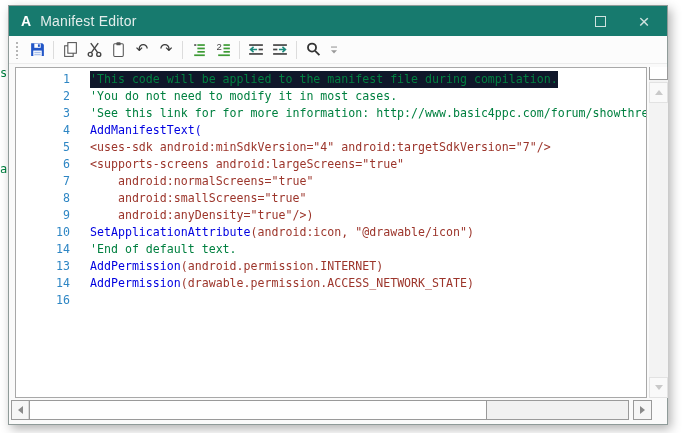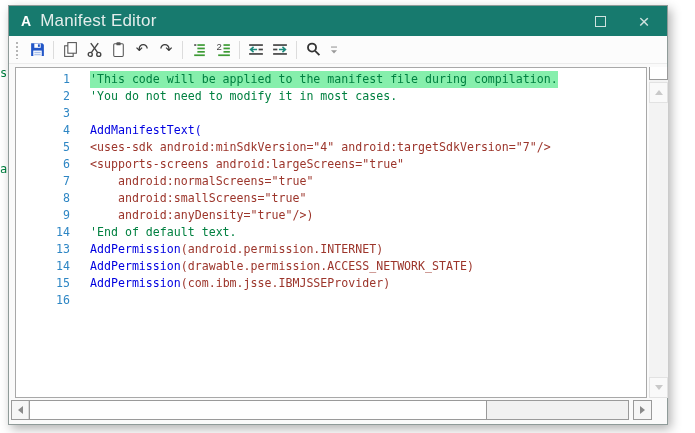--- a/index.html
+++ b/index.html
@@ -24,21 +24,21 @@
     border:1px solid #8f9b99;
     box-shadow:3px 4px 10px rgba(0,0,0,.30);
   }
 
   
   .titlebar {
     height:30px; background:#177a6e; display:flex; align-items:center;
     padding:0 8px 0 12px; color:#e3edeb;
   }
   .titlebar .logo { color:#ffffff; font-weight:bold; font-size:14px; margin-right:9px; }
-  .titlebar .title { font-size:17px; letter-spacing:.2px; flex:1; }
+  .titlebar .title { font-size:14px; letter-spacing:.2px; flex:1; }
   .win-btn {
     width:30px; height:26px; display:flex; align-items:center; justify-content:center;
     color:#cfe2df; cursor:default; margin-left:14px;
   }
   .maxi-glyph { width:11px; height:11px; border:1px solid #cfe2df; display:block; }
   .close-glyph { font-size:19px; line-height:1; font-weight:300; }
 
   
   .toolbar {
     height:28px; background:#fcfcfc; display:flex; align-items:center;
@@ -58,21 +58,21 @@
   
   .editor {
     position:absolute; left:6px; top:61px; width:632px; height:331px;
     background:#ffffff; border:1px solid #a8a8a8; overflow:hidden;
     font-family:"DejaVu Sans Mono", monospace; font-size:11.6px; line-height:17px;
     padding-top:3px; cursor:text;
   }
   .line { display:flex; white-space:pre; height:17px; }
   .ln { width:54px; text-align:right; color:#2e86c4; flex:none; }
   .code { margin-left:20px; }
-  .code.hl { background:#86efac; }
+  .code.hl { background:#0f172a; }
   .seg-comment { color:#008040; }
   .seg-kw { color:#0000e0; }
   .seg-str { color:#9c352b; }
 
   
   .vsb { position:absolute; left:640px; top:61px; width:19px; height:331px; background:#f3f3f3; }
   .vsb .splitbox { height:13px; background:#ffffff; border:1px solid #9a9a9a; border-top:none; }
   .vsb .btn {
     width:19px; height:21px; margin-top:2px; background:#f9f9f9; border:1px solid #e2e2e2;
     display:flex; align-items:center; justify-content:center;
@@ -221,31 +221,31 @@
         <rect x="1" y="1.5" width="6" height="1.1" fill="#9a9a9a"></rect>
         <path d="M1 5.2 h6 l-3 3.4 Z" fill="#9a9a9a"></path>
       </svg>
     </span>
   </div>
 
   <div class="editor">
     <div>
         <div class="line"><span class="ln">1</span><span class="code hl"><span class="seg-comment">'This code will be applied to the manifest file during compilation.</span></span></div>
         <div class="line"><span class="ln">2</span><span class="code"><span class="seg-comment">'You do not need to modify it in most cases.</span></span></div>
-        <div class="line"><span class="ln">3</span></div>
+        <div class="line"><span class="ln">3</span><span class="code"><span class="seg-comment">'See this link for for more information: http://www.basic4ppc.com/forum/showthre</span></span></div>
         <div class="line"><span class="ln">4</span><span class="code"><span class="seg-kw">AddManifestText(</span></span></div>
         <div class="line"><span class="ln">5</span><span class="code"><span class="seg-str">&lt;uses-sdk android:minSdkVersion="4" android:targetSdkVersion="7"/&gt;</span></span></div>
         <div class="line"><span class="ln">6</span><span class="code"><span class="seg-str">&lt;supports-screens android:largeScreens="true"</span></span></div>
         <div class="line"><span class="ln">7</span><span class="code"><span class="seg-str">    android:normalScreens="true"</span></span></div>
         <div class="line"><span class="ln">8</span><span class="code"><span class="seg-str">    android:smallScreens="true"</span></span></div>
         <div class="line"><span class="ln">9</span><span class="code"><span class="seg-str">    android:anyDensity="true"/&gt;)</span></span></div>
+        <div class="line"><span class="ln">10</span><span class="code"><span class="seg-kw">SetApplicationAttribute</span><span class="seg-str">(android:icon, "@drawable/icon")</span></span></div>
         <div class="line"><span class="ln">14</span><span class="code"><span class="seg-comment">'End of default text.</span></span></div>
         <div class="line"><span class="ln">13</span><span class="code"><span class="seg-kw">AddPermission</span><span class="seg-str">(android.permission.INTERNET)</span></span></div>
         <div class="line"><span class="ln">14</span><span class="code"><span class="seg-kw">AddPermission</span><span class="seg-str">(drawable.permission.ACCESS_NETWORK_STATE)</span></span></div>
-        <div class="line"><span class="ln">15</span><span class="code"><span class="seg-kw">AddPermission</span><span class="seg-str">(com.ibm.jsse.IBMJSSEProvider)</span></span></div>
         <div class="line"><span class="ln">16</span><span class="code"></span></div>
       </div>
   </div>
 
   <div class="vsb">
     <div class="splitbox"></div>
     <div class="btn">
         <span class="tri-up"></span>
       </div>
     <div class="btn down">

